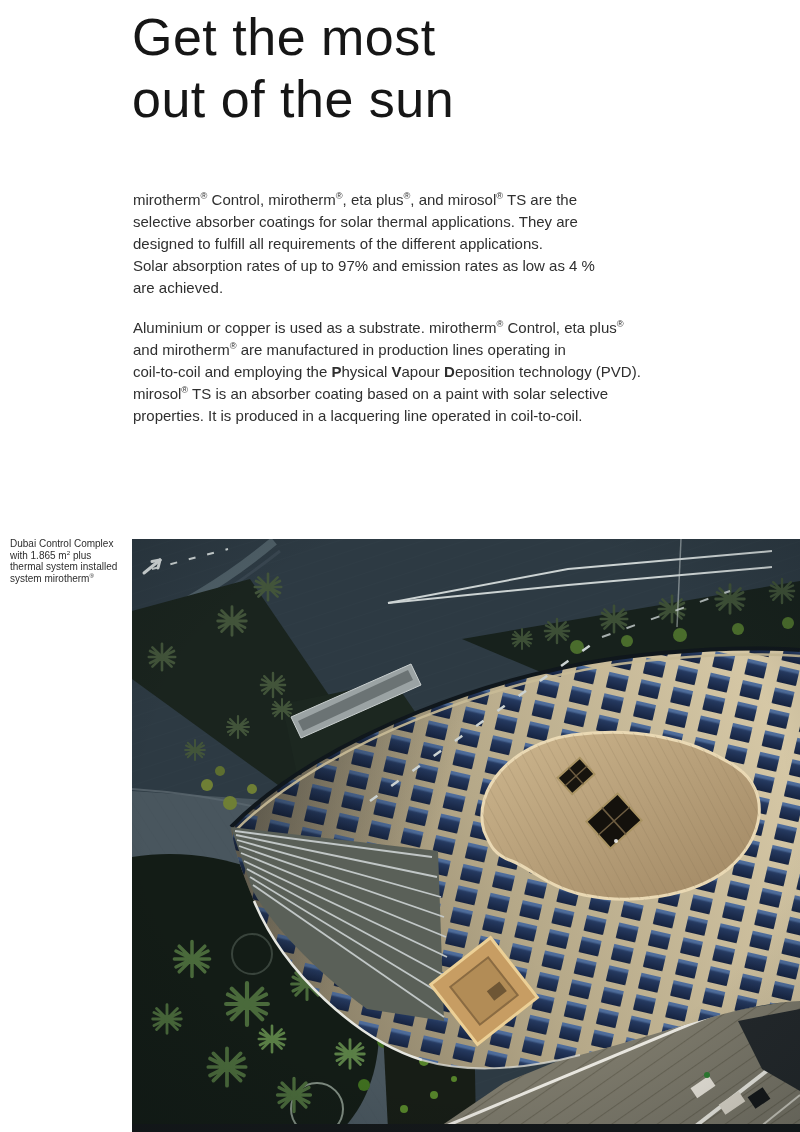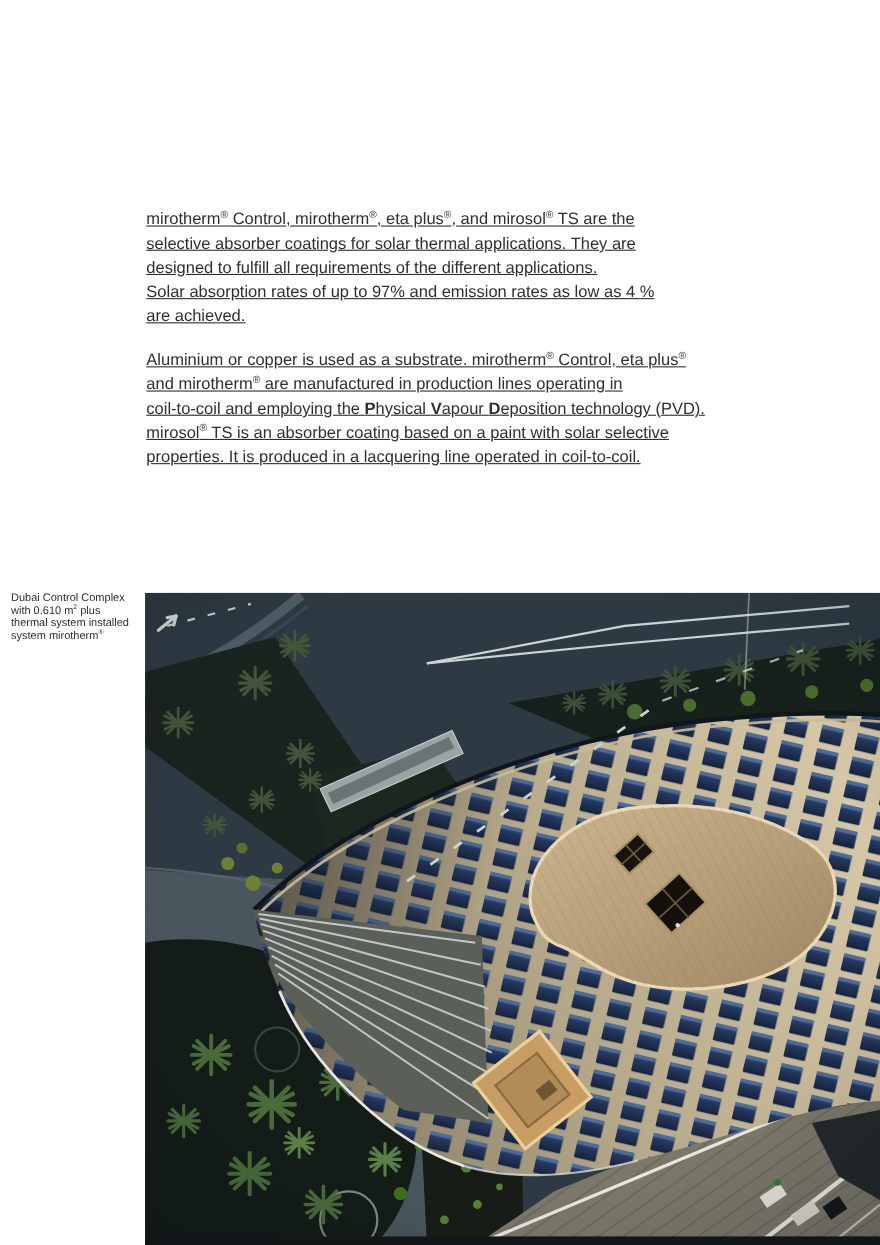--- a/index.html
+++ b/index.html
@@ -7,48 +7,49 @@
   .page{position:relative;width:800px;height:1132px;background:#ffffff;overflow:hidden;}
   h1.title{
     position:absolute;left:132px;top:6px;margin:0;
     font-size:52px;line-height:62px;font-weight:300;letter-spacing:0.5px;
     color:#161616;
   }
   .intro{
     position:absolute;left:133px;top:189px;width:560px;
     font-size:15px;line-height:22px;color:#2f2f2f;
   }
-  .intro p{margin:0;text-decoration:underline;}
+  .intro p{margin:0;}
   .intro p + p{margin-top:18px;}
   sup{font-size:0.62em;line-height:0;}
   b{font-weight:700;}
   figure{margin:0;}
   figcaption{
     position:absolute;left:10px;top:538px;width:116px;
     font-size:10px;line-height:11.7px;color:#2d2d2d;
   }
   .photo{
     position:absolute;left:132px;top:539px;width:668px;height:593px;
     background:#2d3a43;
   }
   .photo svg{display:block;width:668px;height:593px;}
 </style>
 </head>
 <body>
 
 <div class="page">
 
+  <h1 class="title"><span>Get the most</span><br><span>out of the sun</span></h1>
 
   <section class="intro">
     <p><span>mirotherm</span><sup>®</sup><span> Control, mirotherm</span><sup>®</sup><span>, eta plus</span><sup>®</sup><span>, and mirosol</span><sup>®</sup><span> TS are the</span><br><span>selective absorber coatings for solar thermal applications. They are</span><br><span>designed to fulfill all requirements of the different applications.</span><br><span>Solar absorption rates of up to 97% and emission rates as low as 4 %</span><br><span>are achieved.</span></p>
     <p><span>Aluminium or copper is used as a substrate. mirotherm</span><sup>®</sup><span> Control, eta plus</span><sup>®</sup><br><span>and mirotherm</span><sup>®</sup><span> are manufactured in production lines operating in</span><br><span>coil-to-coil and employing the </span><b>P</b><span>hysical </span><b>V</b><span>apour </span><b>D</b><span>eposition technology (PVD).</span><br><span>mirosol</span><sup>®</sup><span> TS is an absorber coating based on a paint with solar selective</span><br><span>properties. It is produced in a lacquering line operated in coil-to-coil.</span></p>
   </section>
 
   <figure>
-    <figcaption><span>Dubai Control Complex</span><br><span>with 0.610 m</span><sup>2</sup><span> plus</span><br><span>thermal system installed</span><br><span>system mirotherm</span><sup>®</sup></figcaption>
+    <figcaption><span>Dubai Control Complex</span><br><span>with 1.865 m</span><sup>2</sup><span> plus</span><br><span>thermal system installed</span><br><span>system mirotherm</span><sup>®</sup></figcaption>
 
     <div class="photo" role="img" aria-label="Aerial photo of the Dubai Sports Complex roof covered with rows of blue solar thermal collectors around a bean-shaped wooden roof, surrounded by roads, palm trees and gardens">
       <svg viewBox="0 0 668 593" xmlns="http://www.w3.org/2000/svg">
         <defs>
           <linearGradient id="roofGrad" x1="0" y1="0.6" x2="1" y2="0.3">
             <stop offset="0" stop-color="#857b64"></stop>
             <stop offset="0.45" stop-color="#b5a888"></stop>
             <stop offset="1" stop-color="#d6c8a6"></stop>
           </linearGradient>
           <linearGradient id="panelGrad" x1="0" y1="0" x2="0" y2="1">

